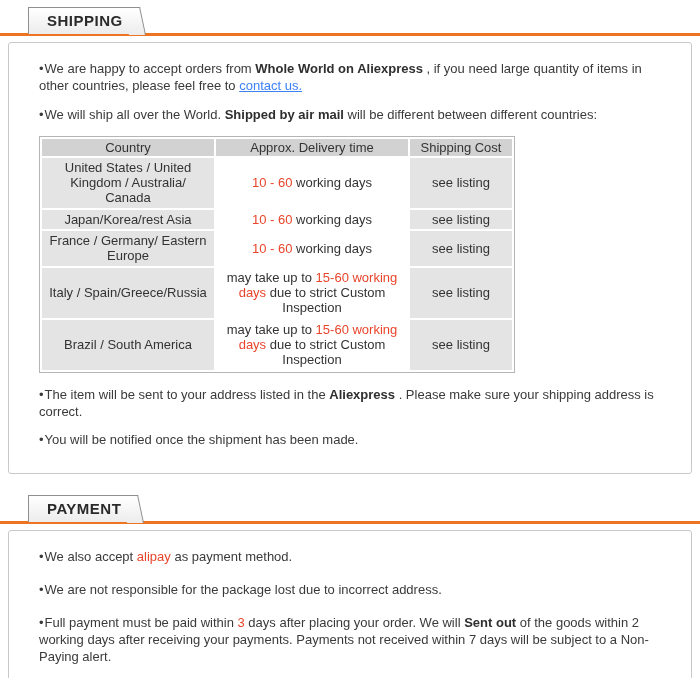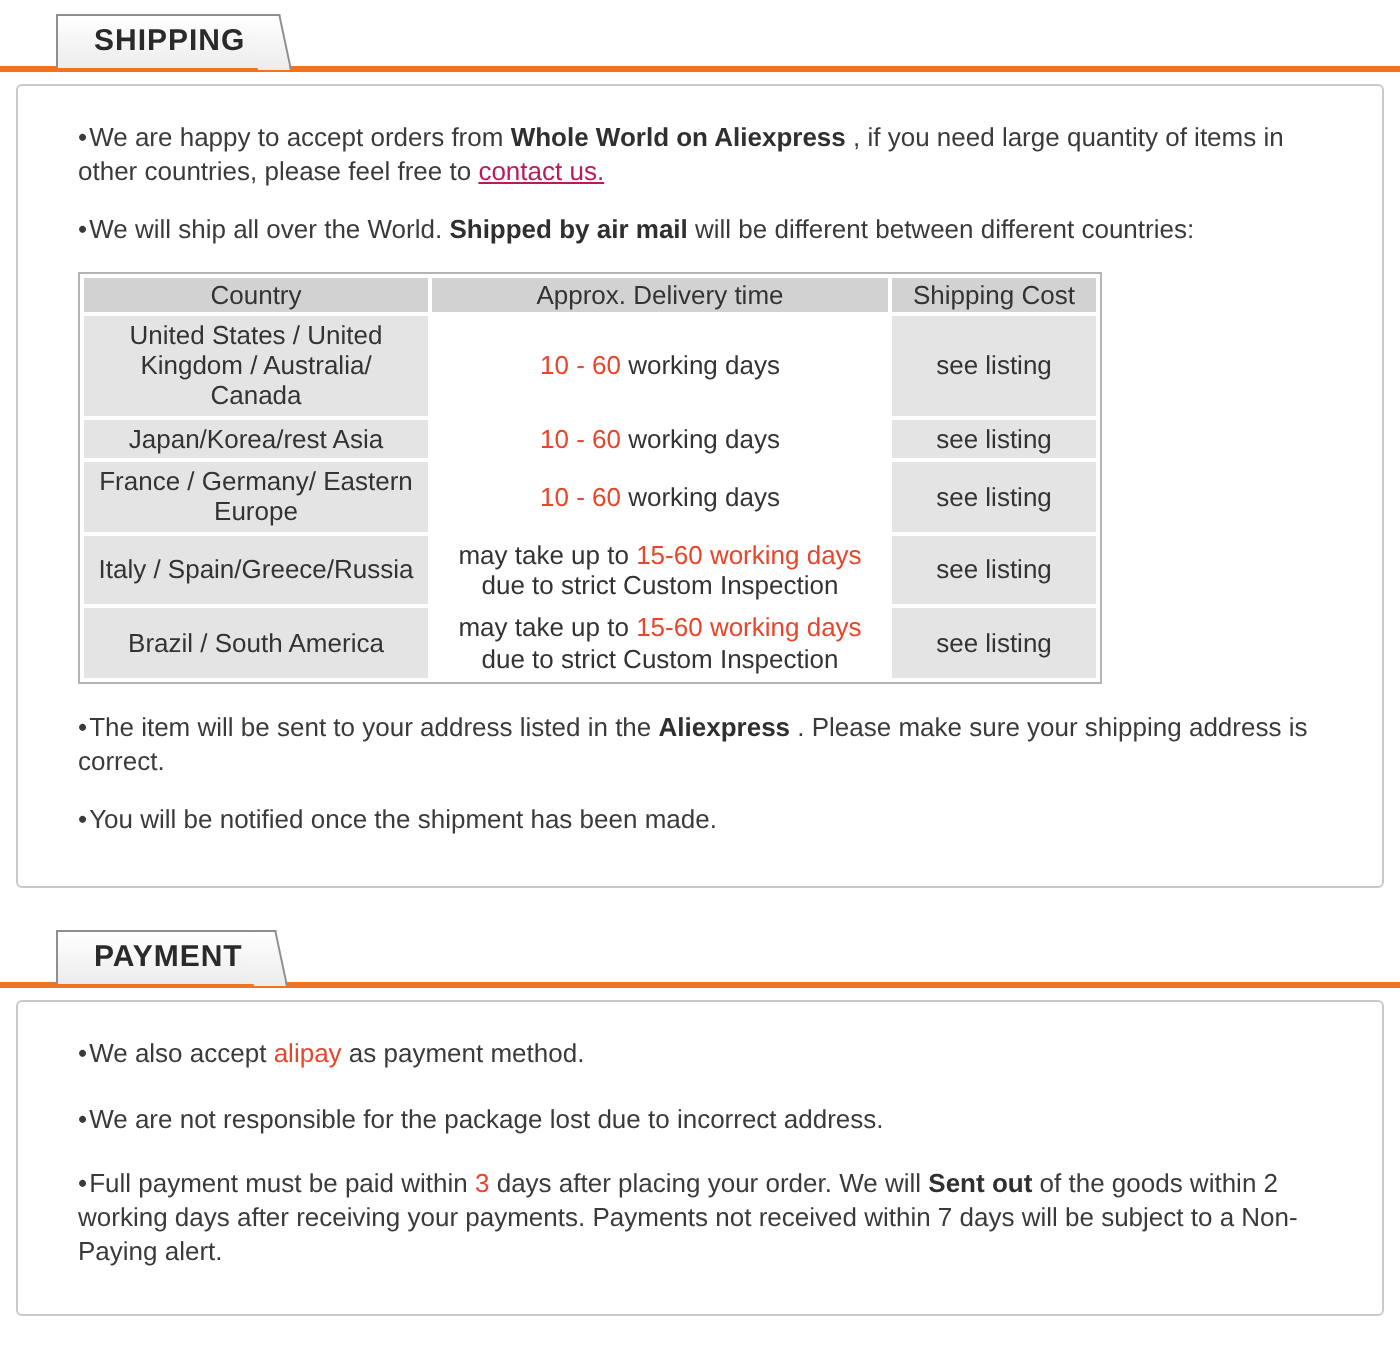--- a/index.html
+++ b/index.html
@@ -33,38 +33,38 @@
   .box {
     margin:6px 8px 0 8px;
     border:1px solid #c9c9c9; border-radius:3px;
     padding:18px 28px 12px 30px;
     background:#ffffff;
   }
   .bullet { margin:0 0 12px 0; line-height:1.3; }
   .bullet::before { content:"\2022"; margin-right:1px; }
   b.bld { font-weight:bold; color:#2f2f2f; }
   .rd { color:#e8452b; }
-  .red-link { color:#be185d; text-decoration:underline; cursor:pointer; }
+  .red-link { color:#3b82f6; text-decoration:underline; cursor:pointer; }
   table.ship-table {
     border-collapse:separate; border-spacing:2px;
     background:#ffffff; border:1px solid #b5b5b5;
     margin:6px 0 14px 0;
     font-size:13px; color:#333333;
   }
   .ship-table th {
     background:#d2d2d2; font-weight:normal;
     padding:1px 4px; text-align:center;
   }
   .ship-table td {
     background:#e4e4e4; text-align:center;
     padding:2px 6px; line-height:1.18; vertical-align:middle;
   }
   .ship-table td.white { background:#ffffff; }
   .col-country { width:172px; }
-  .col-time { width:228px; }
+  .col-time { width:192px; }
   .col-cost { width:102px; }
   .pay-box .bullet { margin-bottom:16px; }
   .pay-box .bullet:last-child { margin-bottom:10px; }
 </style>
 </head>
 <body>
 
 <div>
 
   <div class="section-head">

